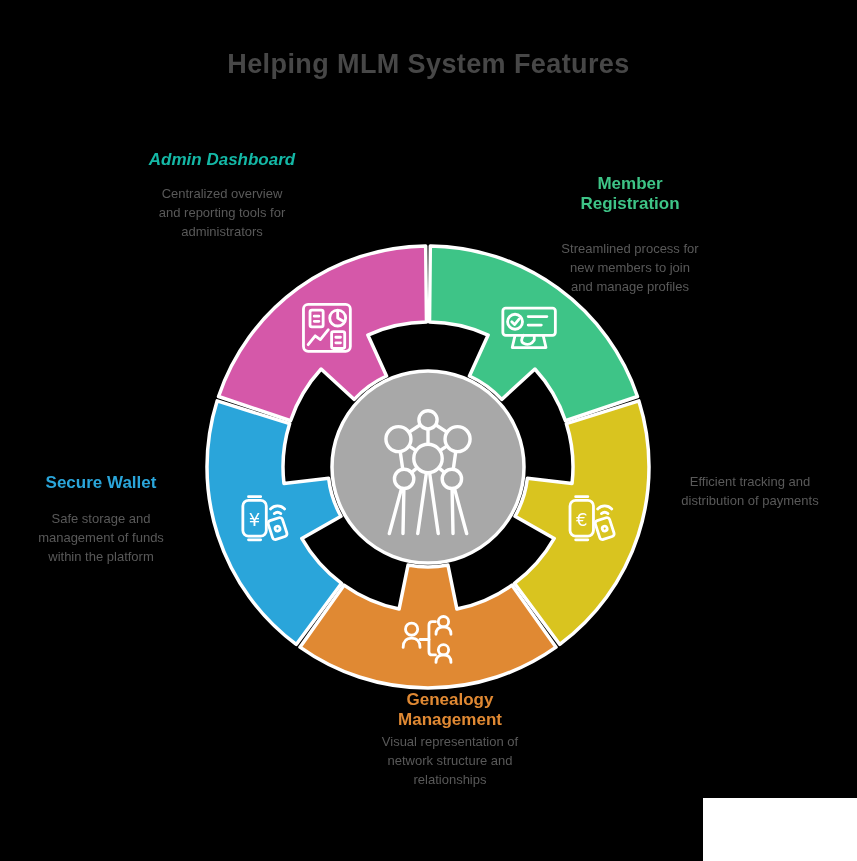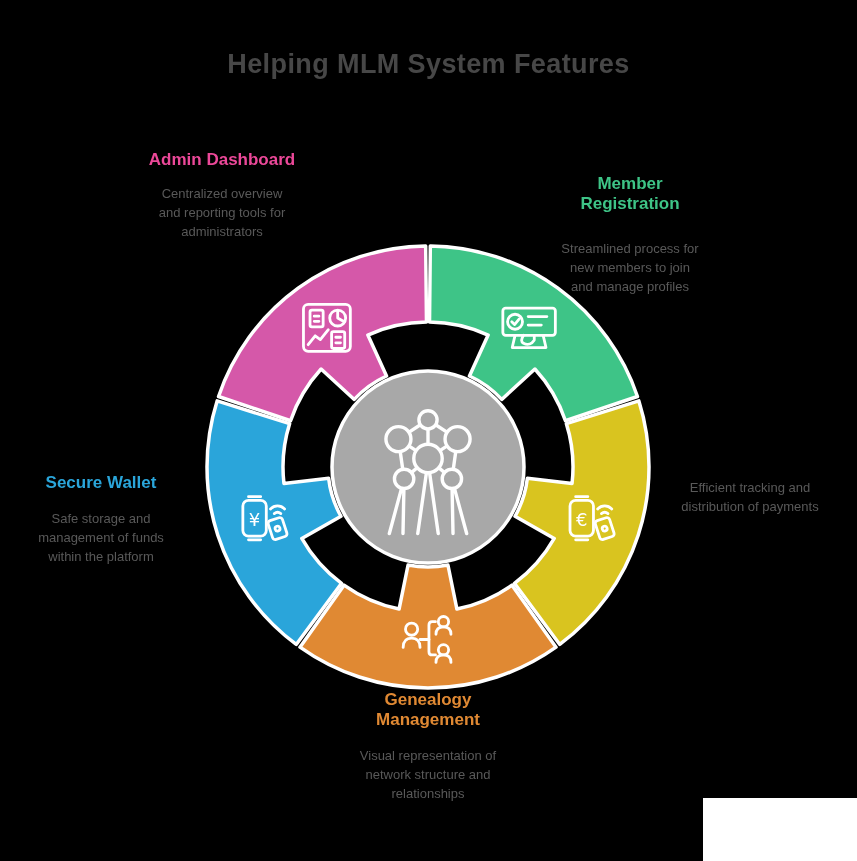--- a/index.html
+++ b/index.html
@@ -21,23 +21,23 @@
   .hub-node{fill:var(--center-circle,#a8a8a8);stroke:var(--stroke,#fff);stroke-width:3;}
   .icon-glyph{fill:var(--stroke,#fff);font-family:"DejaVu Sans",sans-serif;font-size:18px;}
   .feature-block{position:absolute;transform:translateX(-50%);text-align:center;}
   .feature-heading{font-weight:bold;font-size:17px;line-height:20px;white-space:pre-line;}
   .feature-desc{font-size:13px;line-height:19px;white-space:pre-line;color:var(--body-text,#595959);}
   .fb-admin{left:222px;top:150px;width:220px;}
   .fb-admin .feature-desc{margin-top:14px;}
   .fb-member{left:630px;top:138px;width:210px;}
   .fb-member .feature-desc{margin-top:25px;}
   .fb-automated{left:750px;top:462px;width:210px;}
-  .fb-automated .feature-desc{margin-top:16px;}
-  .fb-genealogy{left:428px;top:690px;width:220px;}
-  .fb-genealogy .feature-desc{margin-top:16px;}
+  .fb-automated .feature-desc{margin-top:10px;}
+  .fb-genealogy{left:450px;top:690px;width:220px;}
+  .fb-genealogy .feature-desc{margin-top:2px;}
   .fb-secure{left:101px;top:473px;width:210px;}
   .fb-secure .feature-desc{margin-top:16px;}
   #watermark-box{
     position:absolute;left:703px;top:798px;width:154px;height:63px;
     background:var(--watermark-box,#fff);
   }
 </style>
 </head>
 <body>
 
@@ -121,21 +121,21 @@
       <use href="#contactless-payment-icon" x="561.5817208027664" y="490.15092303249094" width="60" height="60" color="#d9c41f"></use>
       <text x="581.7379708027664" y="519.2134230324909" text-anchor="middle" dominant-baseline="central" class="icon-glyph">€</text>
       <use href="#org-chart-icon" x="398" y="609" width="60" height="60" color="#e08933"></use>
       <use href="#contactless-payment-icon" x="234.41827919723357" y="490.15092303249094" width="60" height="60" color="#2aa5da"></use>
       <text x="254.57452919723357" y="519.2134230324909" text-anchor="middle" dominant-baseline="central" class="icon-glyph">¥</text>
       <use href="#dashboard-icon" x="296.9009366056946" y="297.84907696750906" width="60" height="60" color="#d558a9"></use>
     </g>
 </svg>
 
 <div class="feature-block fb-admin">
-  <div class="feature-heading" style="color: #ec4899;">Admin Dashboard</div>
+  <div class="feature-heading" style="color: #14b8a6; font-style: italic;">Admin Dashboard</div>
   <div class="feature-desc">Centralized overview
 and reporting tools for
 administrators</div>
 </div>
 <div class="feature-block fb-member">
   <div class="feature-heading" style="color: rgb(62, 196, 135); margin-top: 36px;">Member
 Registration</div>
   <div class="feature-desc">Streamlined process for
 new members to join
 and manage profiles</div>

